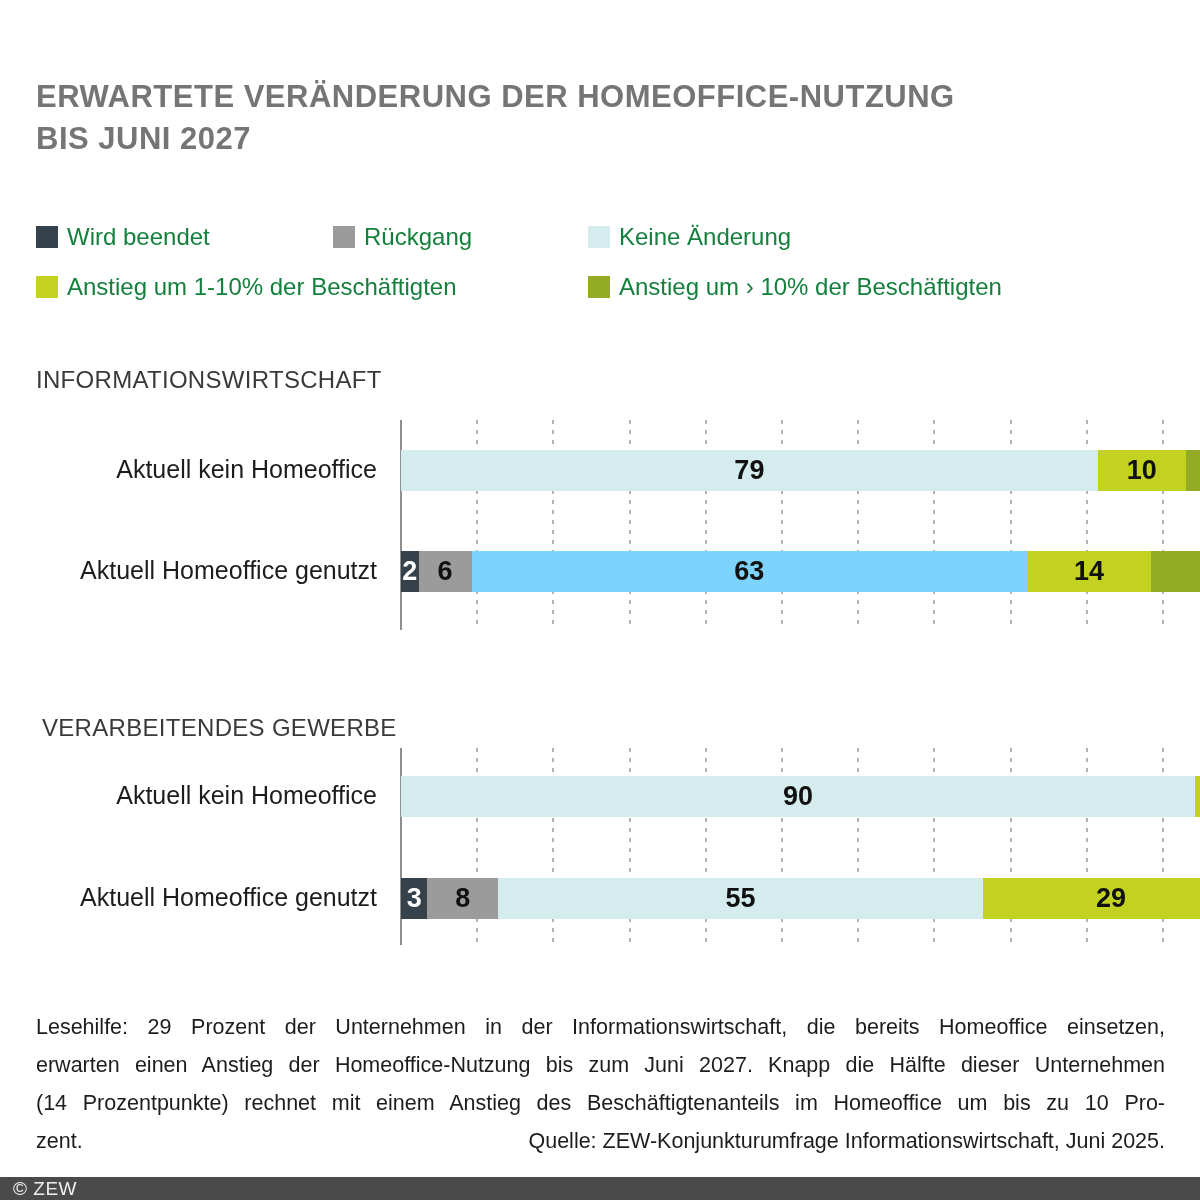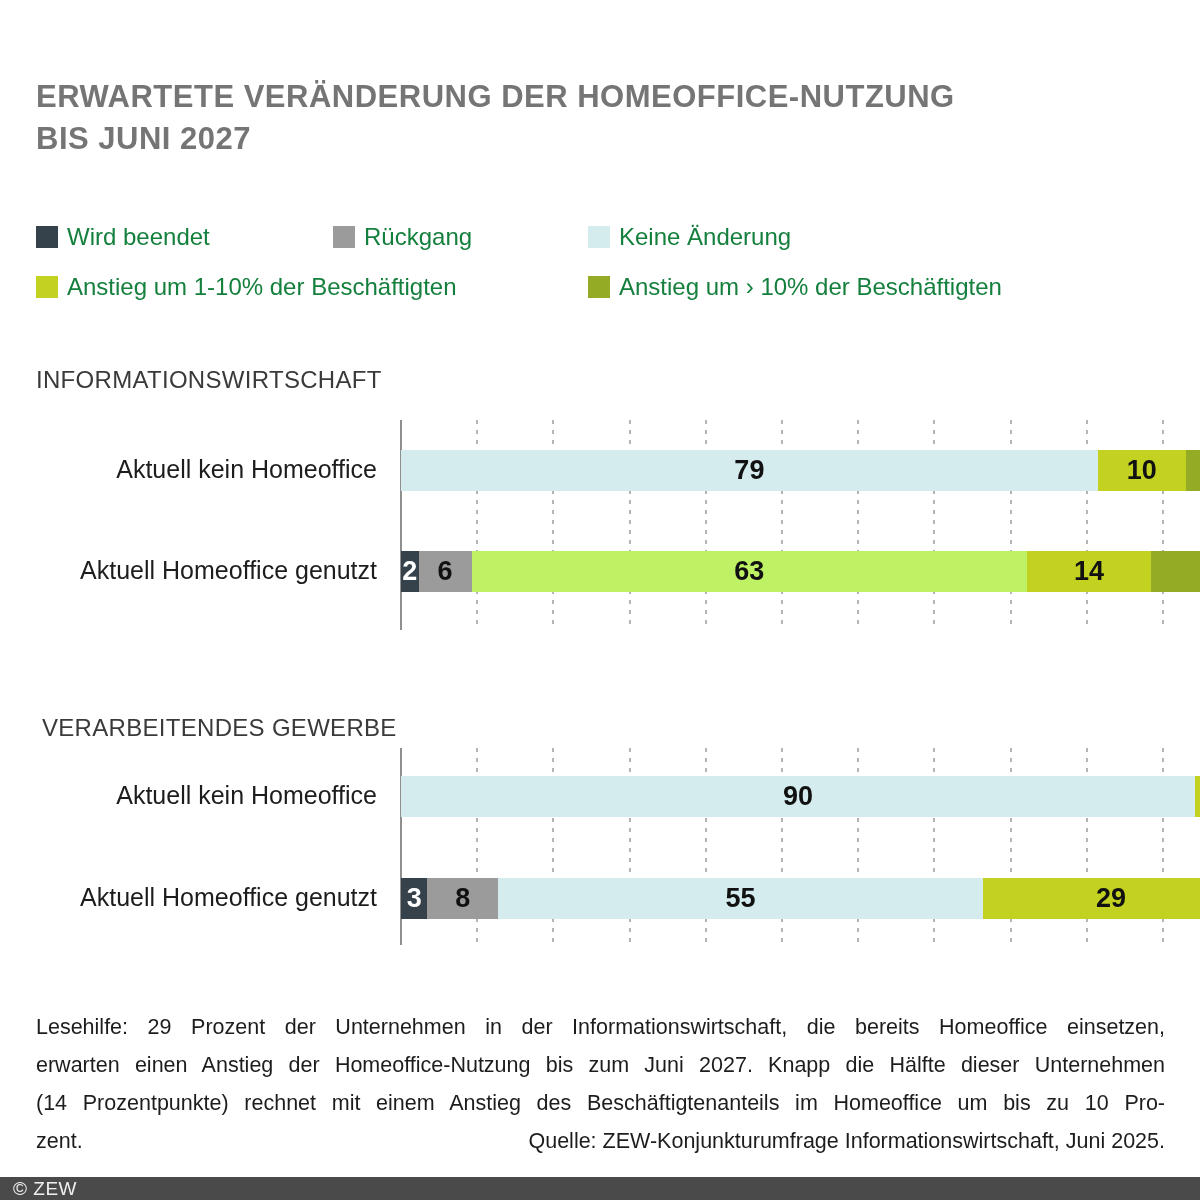--- a/index.html
+++ b/index.html
@@ -117,21 +117,21 @@
           </div>
         </div>
         <div class="chart-row-label" style="top: 136px;">Aktuell Homeoffice genutzt</div>
         <div class="bar" style="top: 131px; height: 41px;">
           <div class="seg" style="width: 2%; background: rgb(54, 66, 75);">
             <span class="seg-value light">2</span>
           </div>
           <div class="seg" style="width: 6%; background: rgb(155, 155, 155);">
             <span class="seg-value">6</span>
           </div>
-          <div class="seg" style="width: 63%; background: #bef264;">
+          <div class="seg" style="width: 63%; background: #7dd3fc;">
             <span class="seg-value">63</span>
           </div>
           <div class="seg" style="width: 14%; background: rgb(195, 210, 32);">
             <span class="seg-value">14</span>
           </div>
           <div class="seg" style="width: 15%; background: rgb(147, 171, 37);">
             <span class="seg-value">19</span>
           </div>
         </div>
       </div>

